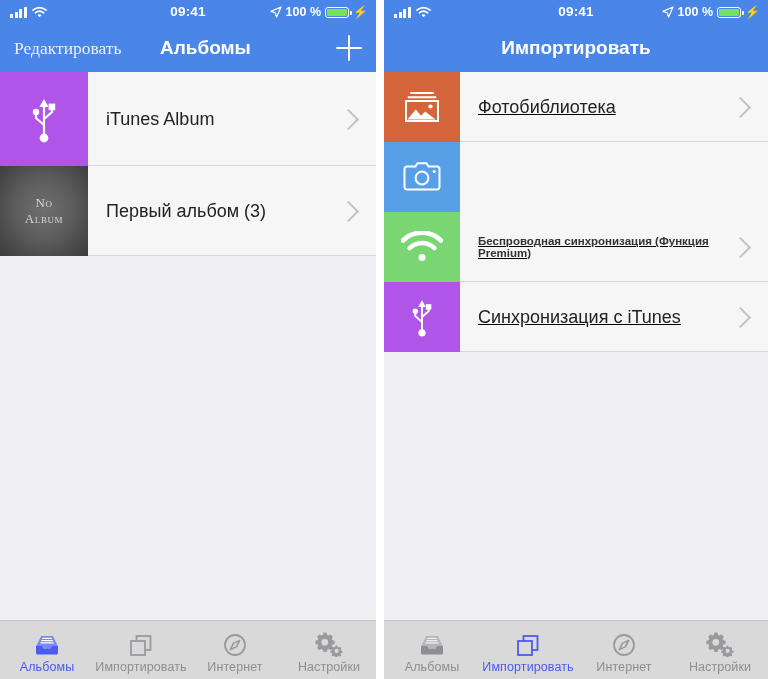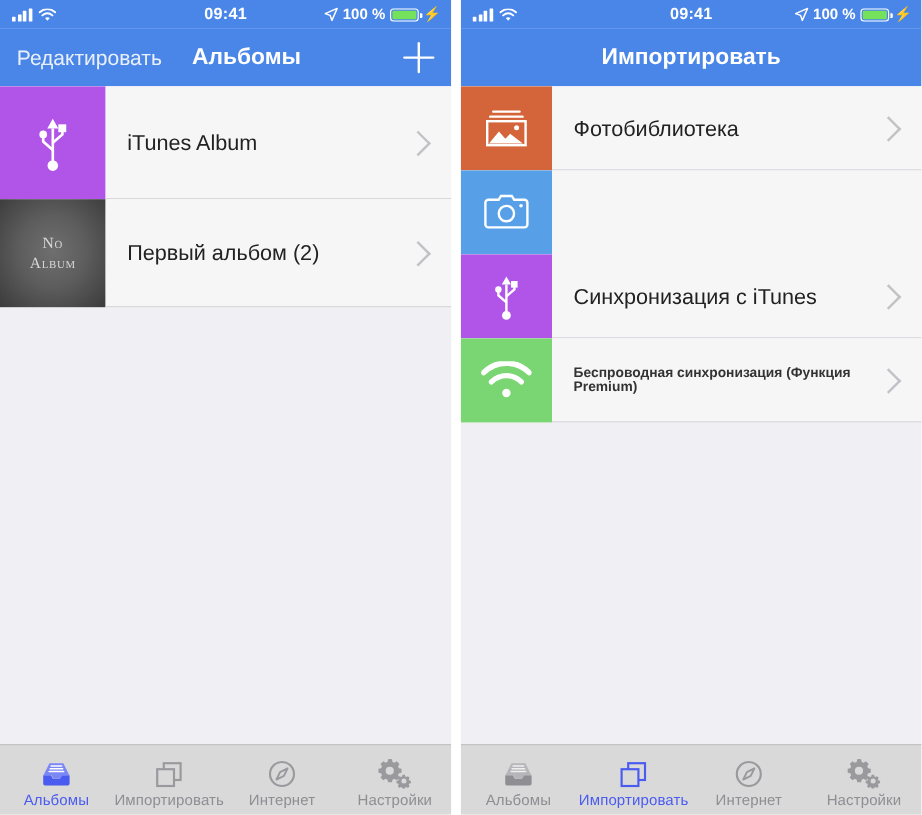--- a/index.html
+++ b/index.html
@@ -37,21 +37,21 @@
   }
   .batt::after{content:"";position:absolute;right:-3.5px;top:3px;width:2px;height:4px;background:#fff;border-radius:0 1px 1px 0;}
   .batt span{display:block;height:100%;background:#76e25c;border-radius:1px;}
   .bolt{font-size:12px;line-height:1;color:#fff;}
 
   
   .navbar{
     height:48px;background:#4a86e8;color:#fff;position:relative;
     display:flex;align-items:center;
   }
-  .nav-left{position:absolute;left:14px;font-size:17.5px;font-weight:300;color:#eaf0fb;}
+  .nav-left{position:absolute;left:14px;font-size:17.5px;font-weight:300;color:#eaf0fb;font-family:Liberation Serif, serif;}
   .nav-title{position:absolute;left:0;right:0;text-align:center;font-size:19px;font-weight:bold;pointer-events:none;}
   .nav-title.offset{left:40px;right:auto;text-align:left;}
   .nav-plus{position:absolute;right:14px;width:26px;height:26px;}
   .nav-plus::before,.nav-plus::after{content:"";position:absolute;background:#fff;border-radius:1px;}
   .nav-plus::before{left:0;top:11.5px;width:26px;height:2.4px;}
   .nav-plus::after{top:0;left:11.8px;height:26px;width:2.4px;}
 
   
   .list{background:#efeff4;}
   .row{display:flex;align-items:stretch;background:#f6f6f7;position:relative;}
@@ -81,21 +81,21 @@
     width:88px;height:90px;
     background:radial-gradient(ellipse at 50% 48%, #6f6f6f 0%, #5d5d5d 45%, #3b3b3b 100%);
     display:flex;align-items:center;justify-content:center;flex-direction:column;
     color:#d7d7d7;font-family:"Liberation Serif", serif;
     font-size:13px;line-height:1.25;letter-spacing:.6px;text-align:center;
   }
   .tile-noimg .l1,.tile-noimg .l2{font-variant:small-caps;}
   .left-list .row:nth-child(2){height:90px;}
 
   
-  .right-list .row{height:70px;}
+  .right-list .row{height:70px;text-decoration:underline;}
   .right-list .thumb{width:76px;}
   .tile{width:76px;height:70px;display:flex;align-items:center;justify-content:center;}
   .tile.orange{background:#d4653a;}
   .tile.blue{background:#57a0e8;}
   .tile.purple{background:#b055e8;}
   .tile.green{background:#7ad672;}
 
   
   .tabbar{
     position:absolute;left:0;right:0;bottom:0;height:58px;
@@ -176,21 +176,21 @@
       </div>
 
       <div class="row">
         <div class="thumb">
           <div class="tile-noimg">
             <span class="l1">No</span>
             <span class="l2">Album</span>
           </div>
         </div>
         <div class="row-body">
-          <div class="row-label">Первый альбом (2)</div>
+          <div class="row-label">Первый альбом (3)</div>
           <div class="chev big"></div>
         </div>
       </div>
 
     </div>
 
     <div class="tabbar">
       <div class="tab active">
         <div class="tab-ico">
           <svg width="28" height="24" viewBox="0 0 28 24">
@@ -294,20 +294,36 @@
 
       <div class="row">
         <div class="thumb">
           <div class="tile blue">
             <svg width="40" height="32" viewBox="0 0 40 32">
               <path d="M13.5 5.5l2-3.2h9l2 3.2H35a2.5 2.5 0 0 1 2.5 2.5v18a2.5 2.5 0 0 1-2.5 2.5H5A2.5 2.5 0 0 1 2.5 26V8A2.5 2.5 0 0 1 5 5.5z" fill="none" stroke="#fff" stroke-width="2"></path>
               <circle cx="20" cy="17" r="6.4" fill="none" stroke="#fff" stroke-width="2"></circle>
               <circle cx="32.2" cy="10.4" r="1.5" fill="#fff"></circle>
             </svg>
           </div>
+        </div>
+      </div>
+
+      <div class="row">
+        <div class="thumb">
+          <div class="tile green">
+            <svg width="42" height="32" viewBox="0 0 42 32">
+              <path d="M2 9.5C7.2 4.3 13.8 1.6 21 1.6S34.8 4.3 40 9.5" stroke="#fff" stroke-width="4.6" fill="none" stroke-linecap="round"></path>
+              <path d="M8.5 17.2c3.6-3.4 7.9-5.2 12.5-5.2s8.9 1.8 12.5 5.2" stroke="#fff" stroke-width="4.4" fill="none" stroke-linecap="round"></path>
+              <circle cx="21" cy="26.5" r="3.5" fill="#fff"></circle>
+            </svg>
+          </div>
+        </div>
+        <div class="row-body">
+          <div class="row-label small">Беспроводная синхронизация (Функция Premium)</div>
+          <div class="chev big"></div>
         </div>
       </div>
 
       <div class="row">
         <div class="thumb">
           <div class="tile purple">
             <svg width="30" height="42" viewBox="0 0 36 48">
               <path d="M18 44V12" stroke="#fff" stroke-width="2.4" fill="none"></path>
               <path d="M18 4l4.6 8h-9.2z" fill="#fff"></path>
               <circle cx="18" cy="43" r="4.4" fill="#fff"></circle>
@@ -317,36 +333,20 @@
               <rect x="22.6" y="8.6" width="6.6" height="6.6" fill="#fff"></rect>
             </svg>
           </div>
         </div>
         <div class="row-body">
           <div class="row-label">Синхронизация с iTunes</div>
           <div class="chev big"></div>
         </div>
       </div>
 
-      <div class="row">
-        <div class="thumb">
-          <div class="tile green">
-            <svg width="42" height="32" viewBox="0 0 42 32">
-              <path d="M2 9.5C7.2 4.3 13.8 1.6 21 1.6S34.8 4.3 40 9.5" stroke="#fff" stroke-width="4.6" fill="none" stroke-linecap="round"></path>
-              <path d="M8.5 17.2c3.6-3.4 7.9-5.2 12.5-5.2s8.9 1.8 12.5 5.2" stroke="#fff" stroke-width="4.4" fill="none" stroke-linecap="round"></path>
-              <circle cx="21" cy="26.5" r="3.5" fill="#fff"></circle>
-            </svg>
-          </div>
-        </div>
-        <div class="row-body">
-          <div class="row-label small">Беспроводная синхронизация (Функция Premium)</div>
-          <div class="chev big"></div>
-        </div>
-      </div>
-
     </div>
 
     <div class="tabbar">
       <div class="tab">
         <div class="tab-ico">
           <svg width="28" height="24" viewBox="0 0 28 24">
             <path d="M3 13h6.5l1.6 3h5.8l1.6-3H25v7a1.6 1.6 0 0 1-1.6 1.6H4.6A1.6 1.6 0 0 1 3 20z" fill="#8e8e93"></path>
             <path d="M8.2 3h11.6l5 10h-5.9l-1.6 3h-5.8l-1.6-3H3.2z" fill="#b6b6ba"></path>
             <path d="M9.6 5.3h8.8M8.8 7.6h10.4M8 9.9h12" stroke="#efefef" stroke-width="1.3" stroke-linecap="round"></path>
           </svg>

